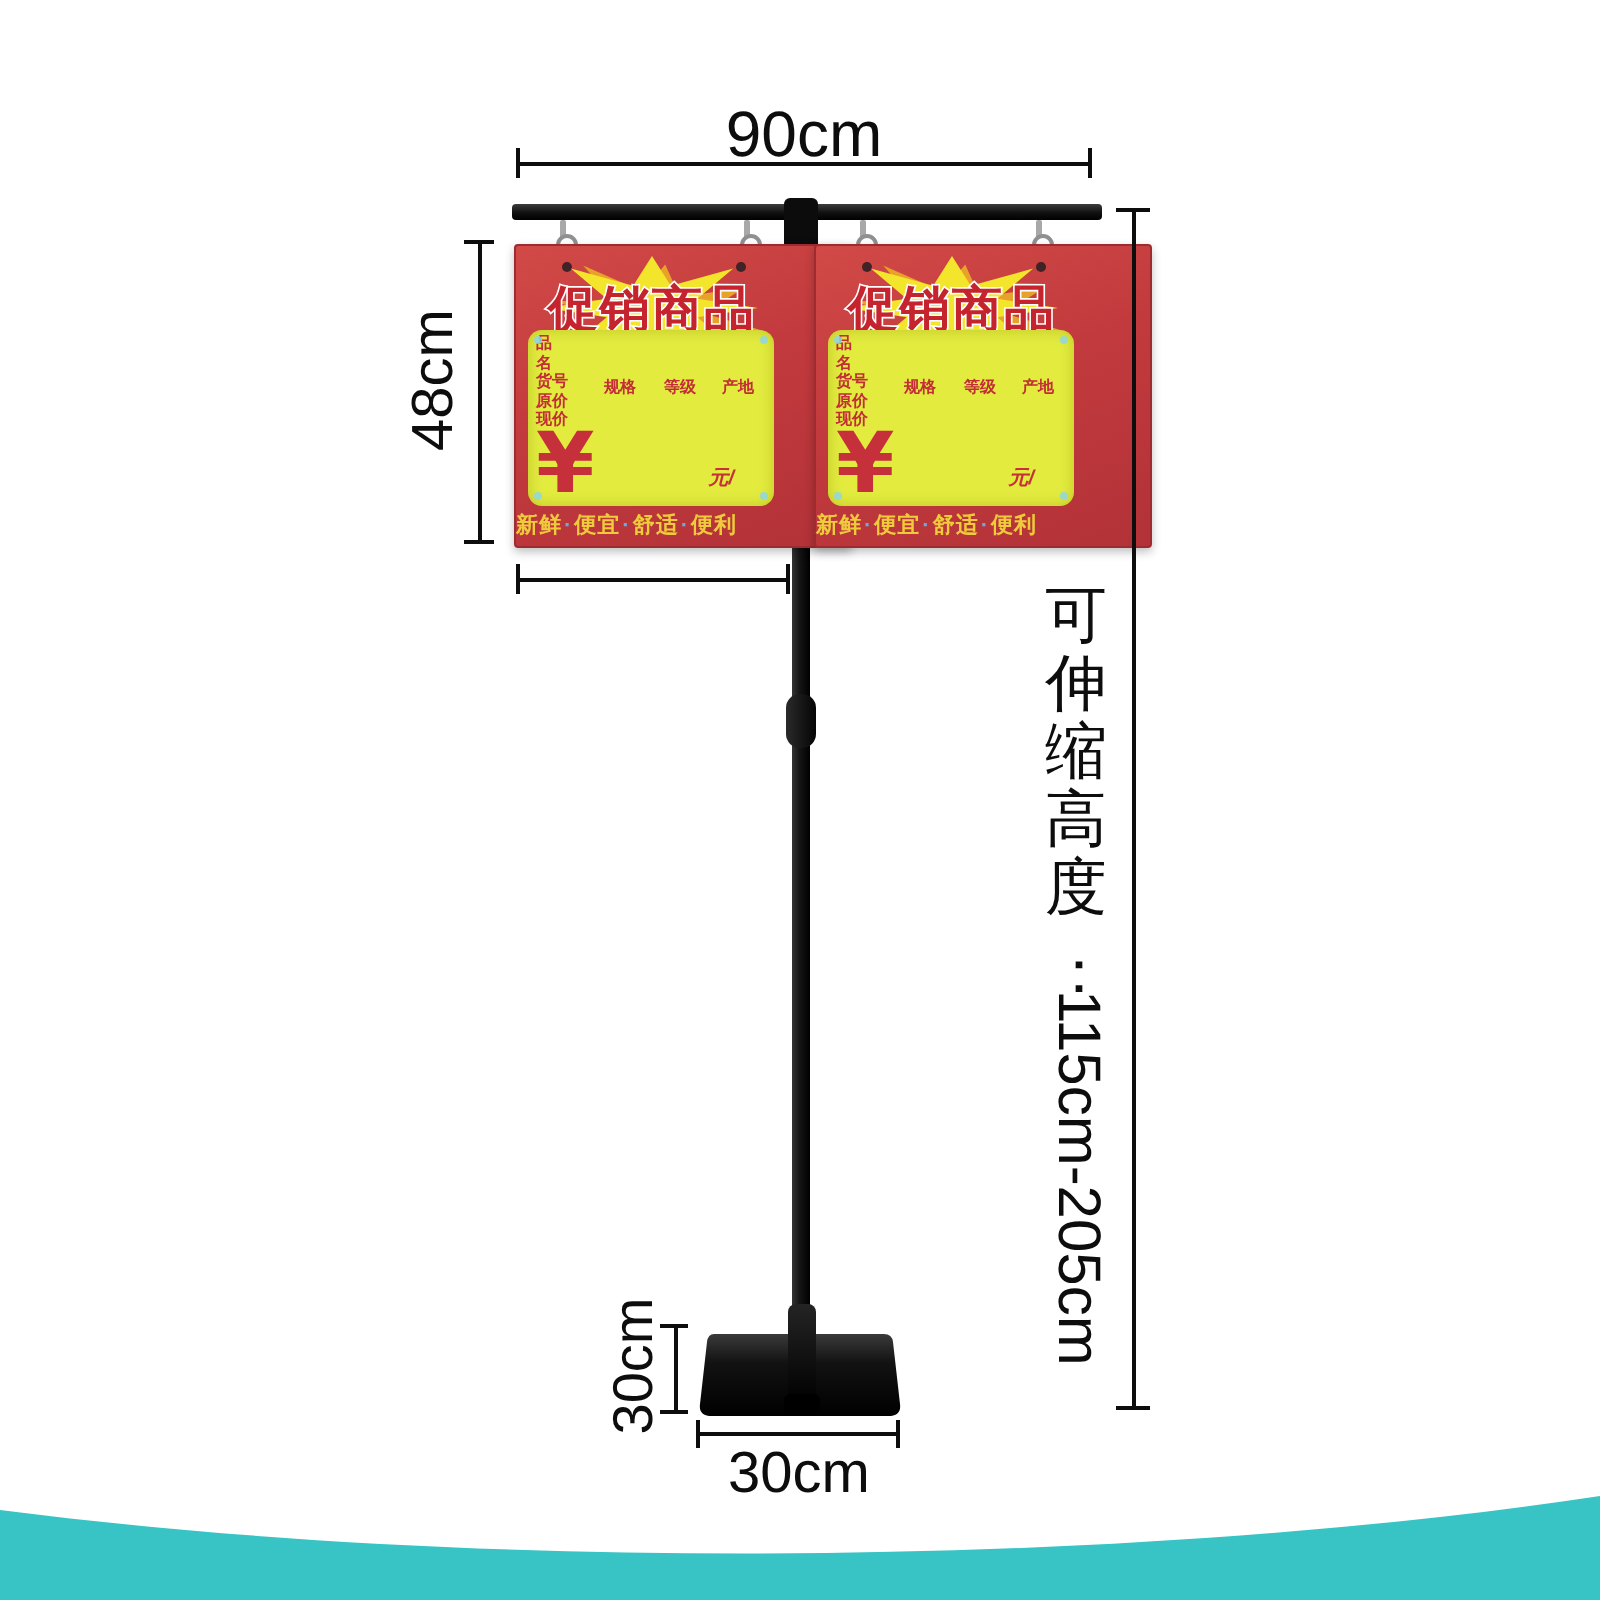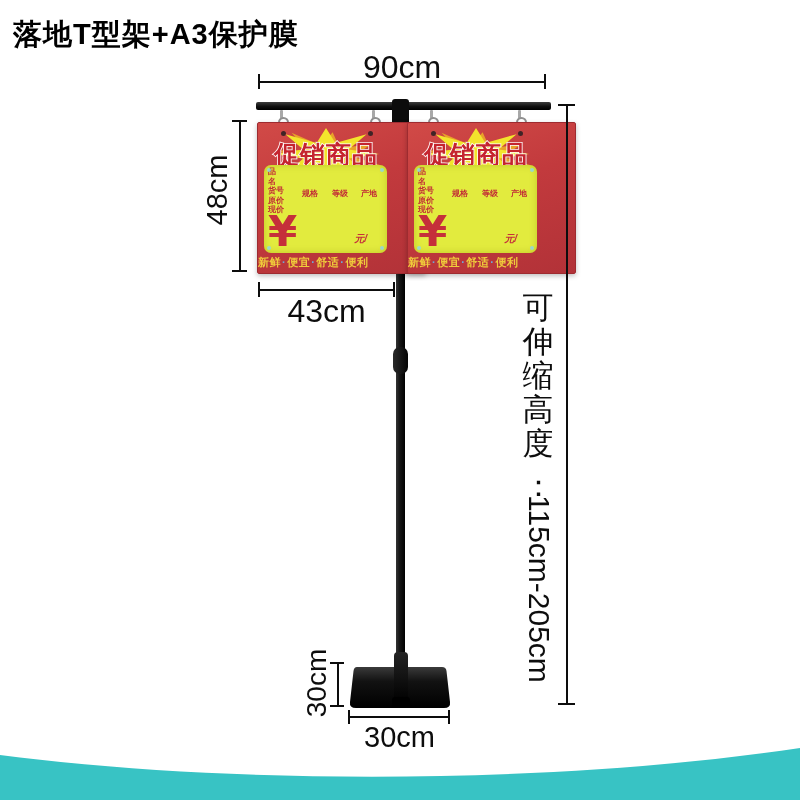--- a/index.html
+++ b/index.html
@@ -64,21 +64,20 @@
   .slogan .sep{color:#6ea8d8;padding:0 1px;}
 
   
   .wave-svg{position:absolute;left:0;bottom:0;width:800px;height:58px;}
 </style>
 </head>
 <body>
 
 <div class="canvas">
 
-  <div class="page-title">落地T型架+A3保护膜</div>
 
   <div class="dim-text" style="left:259px;top:49px;width:286px;">90cm</div>
   <div class="dline" style="left:259px;top:81px;width:286px;height:2px;"></div>
   <div class="dcap" style="left:258px;top:74px;width:2px;height:15px;"></div>
   <div class="dcap" style="left:544px;top:74px;width:2px;height:15px;"></div>
 
   <div class="crossbar"></div>
   <div class="pole"></div>
   <div class="tjoint"></div>
   <div class="coupling"></div>
@@ -155,21 +154,20 @@
   </div>
 
   <div class="dim-text rot" style="left:171px;top:175px;width:90px;height:30px;font-size:29px;">48cm</div>
   <div class="dline" style="left:239px;top:121px;width:2px;height:151px;"></div>
   <div class="dcap" style="left:232px;top:120px;width:15px;height:2px;"></div>
   <div class="dcap" style="left:232px;top:270px;width:15px;height:2px;"></div>
 
   <div class="dline" style="left:259px;top:289px;width:135px;height:2px;"></div>
   <div class="dcap" style="left:258px;top:282px;width:2px;height:15px;"></div>
   <div class="dcap" style="left:393px;top:282px;width:2px;height:15px;"></div>
-  <div class="dim-text" style="left:259px;top:293px;width:135px;">43cm</div>
 
   <div class="dline" style="left:566px;top:105px;width:2px;height:600px;"></div>
   <div class="dcap" style="left:558px;top:104px;width:17px;height:2px;"></div>
   <div class="dcap" style="left:558px;top:703px;width:17px;height:2px;"></div>
   <div class="vlabel">
     <span style="display:contents"></span>
     <div style="display:flex;flex-direction:column;align-items:center;">
         <span>可</span>
         <span>伸</span>
         <span>缩</span>

